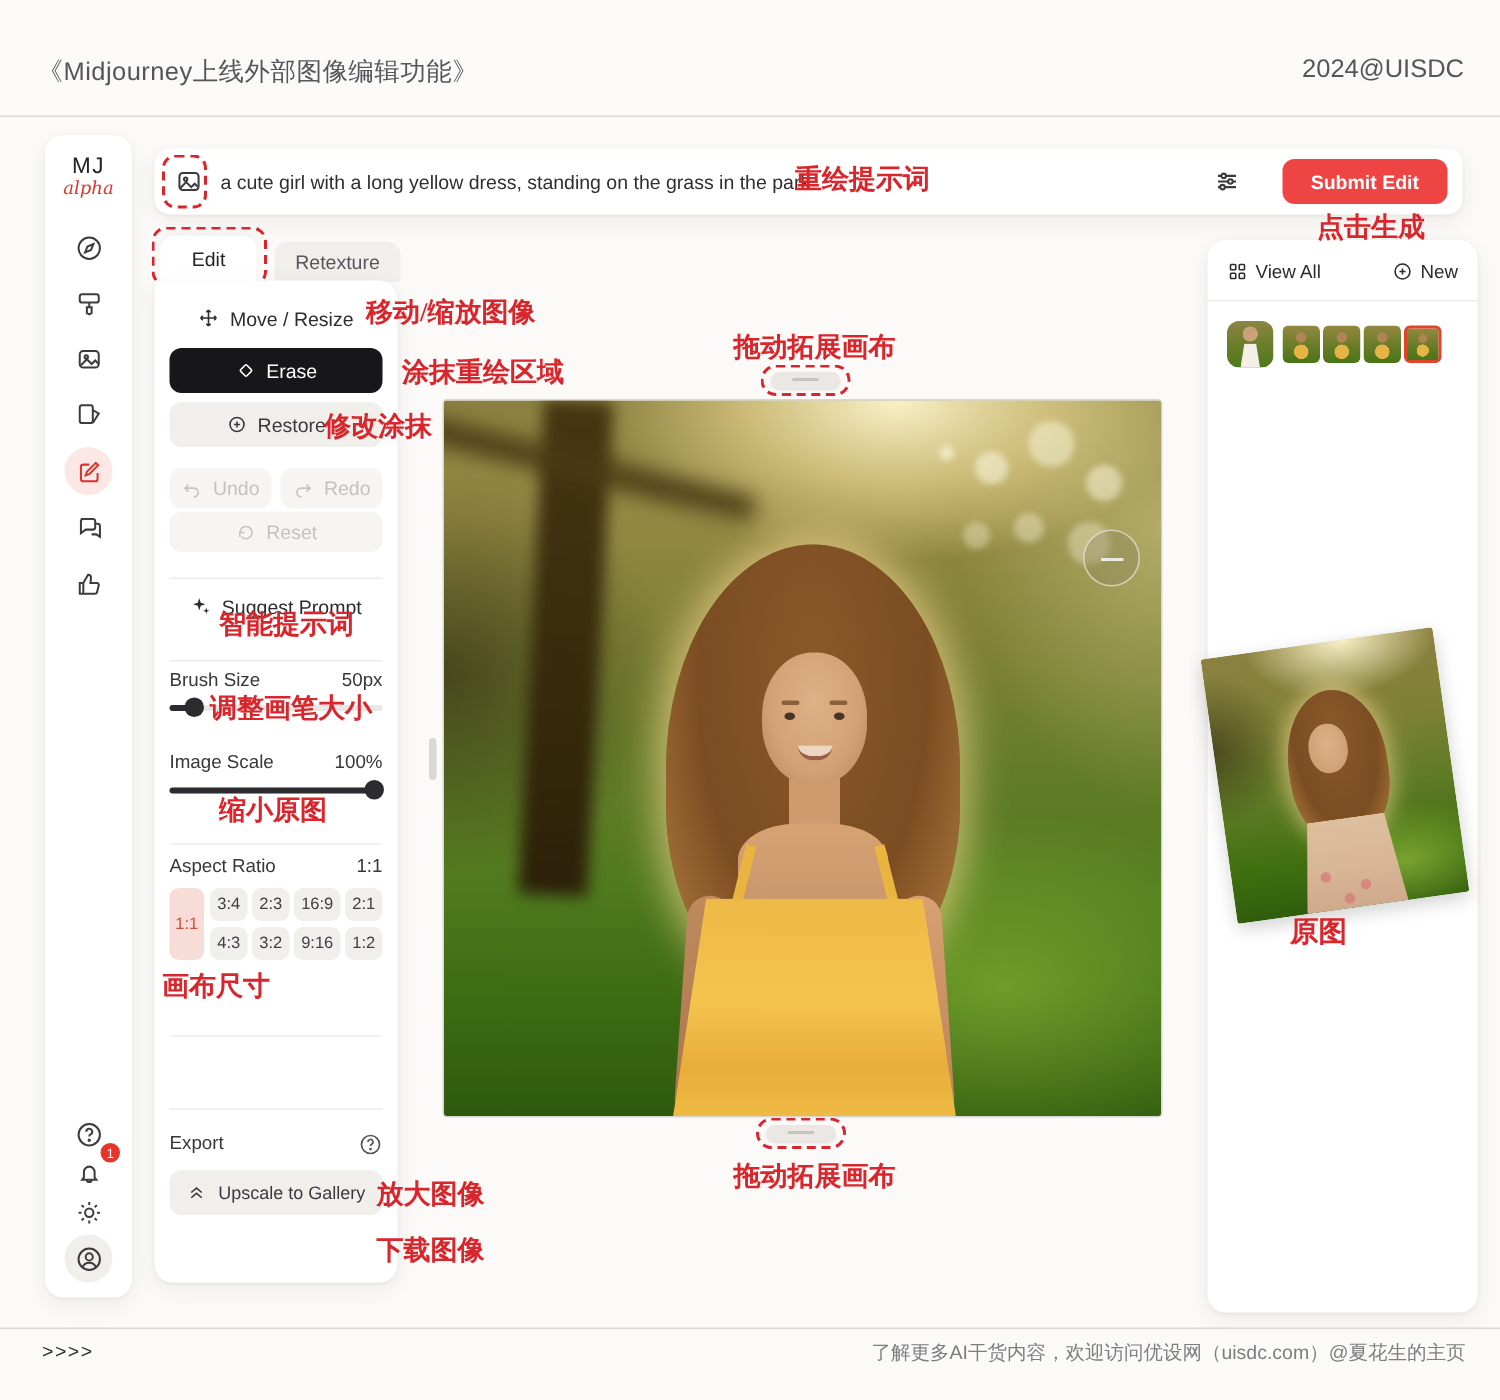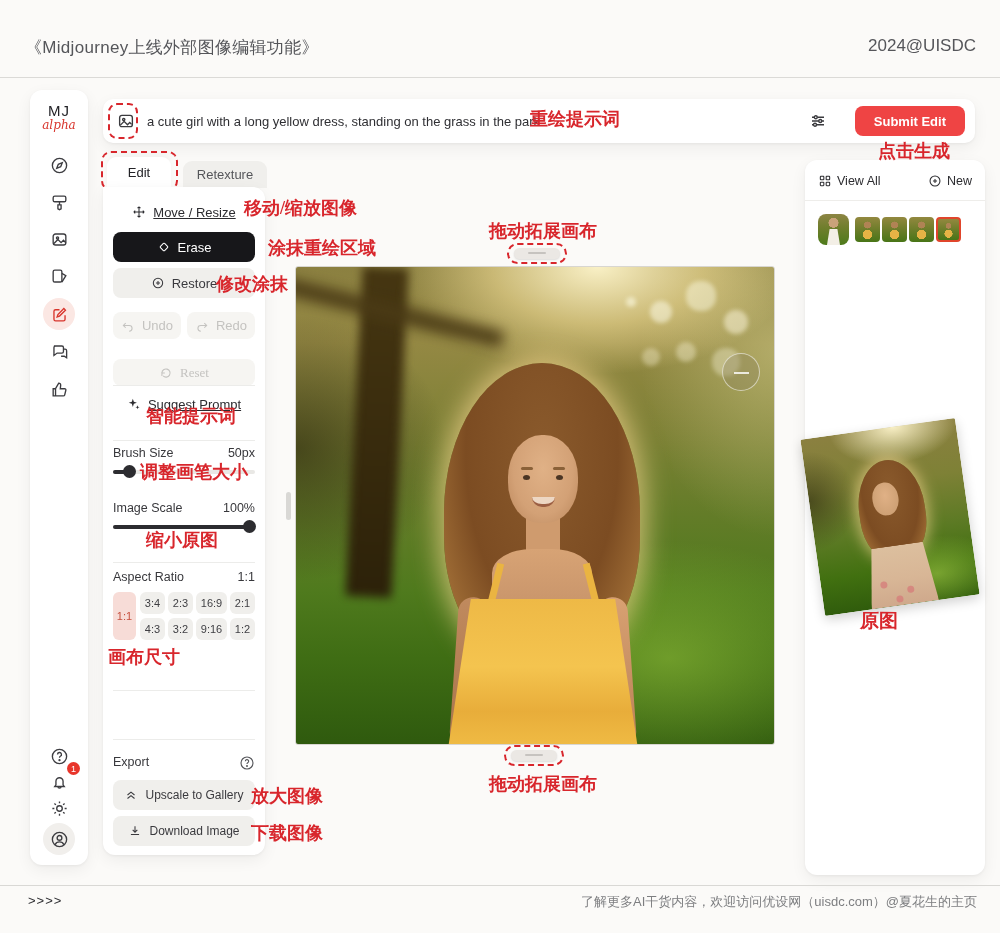--- a/index.html
+++ b/index.html
@@ -32,21 +32,21 @@
   .pb-imgicon { margin-left:14px; color:#3a3a3e; display:flex; }
   .pb-text { margin-left:12px; font-size:13px; color:#2f2f33; white-space:nowrap; }
   .pb-sliders { position:absolute; right:148px; top:13px; color:#3a3a3e; display:flex; }
   .submit-btn { position:absolute; right:10px; top:7px; height:30px; padding:0 19px; background:#ef4444; color:#fff; font-size:13px; font-weight:bold; border:none; border-radius:8px; display:flex; align-items:center; }
   
   .tab-edit { left:107px; top:157px; width:64px; height:31px; background:#fff; border-radius:9px 9px 0 0; font-size:13px; color:#232327; display:flex; align-items:center; justify-content:center; box-shadow:0 -2px 5px rgba(0,0,0,.03); }
   .tab-retex { left:183px; top:161px; width:84px; height:27px; background:#f0efec; border-radius:9px 9px 0 0; font-size:13px; color:#55565a; display:flex; align-items:center; justify-content:center; }
   .panel { left:103px; top:187px; width:162px; height:668px; border-radius:0 12px 12px 12px; }
   .p-btn { position:absolute; left:10px; width:142px; border-radius:8px; display:flex; align-items:center; justify-content:center; gap:7px; font-size:13px; }
   .p-btn svg { flex:none; }
-  .ghost { background:transparent; color:#2c2c30;text-decoration:underline; }
+  .ghost { background:transparent; color:#2c2c30; }
   .dark  { background:#17171a; color:#fff; }
   .lite  { background:#f0efec; color:#3a3a3e; }
   .dis   { background:#f6f5f2; color:#c4c3c0; }
   .p-div { position:absolute; left:10px; width:142px; height:1px; background:#ececea; }
   .p-row { position:absolute; left:10px; width:142px; display:flex; justify-content:space-between; font-size:12.5px; color:#38383c; }
   .track { position:absolute; left:10px; width:142px; height:4px; border-radius:2px; background:#e9e8e5; }
   .track .fill { height:4px; border-radius:2px; background:#2c2c30; }
   .thumb { position:absolute; width:13px; height:13px; border-radius:50%; background:#2c2c30; top:-5px; }
   .ratio-cell { display:flex; align-items:center; justify-content:center; background:#f0efec; color:#3f3f43; font-size:11px; border-radius:6px; height:22px; }
   .ratio-sel { background:#f7dcd7; color:#c6503f; }
@@ -253,21 +253,21 @@
         <path d="M8 7l-4 4 4 4M4 11h10a5 5 0 0 1 0 10"></path>
       </svg>
     <span>Undo</span>
   </div>
   <div class="p-btn dis ic14" style="top:125px; height:27px; width:68px; left:84px;">
     <svg viewBox="0 0 24 24" fill="none" stroke="currentColor" stroke-width="1.8">
         <path d="M16 7l4 4-4 4M20 11H10a5 5 0 0 0 0 10"></path>
       </svg>
     <span>Redo</span>
   </div>
-  <div class="p-btn dis ic14" style="top:172px; height:27px;font-family:Liberation Serif, serif;">
+  <div class="p-btn dis ic14" style="top:154px; height:27px;">
     <svg viewBox="0 0 24 24" fill="none" stroke="currentColor" stroke-width="1.8">
         <path d="M5 12a7 7 0 1 1 2 5"></path>
         <path d="M5 17v-5h5"></path>
       </svg>
     <span>Reset</span>
   </div>
 
   <div class="p-div" style="top:198px"></div>
 
   <div class="p-btn ghost ic14" style="top:206px; height:22px;">
@@ -332,26 +332,20 @@
           <path d="M9.5 9.5a2.5 2.5 0 1 1 3.6 2.2c-.8.4-1.1.9-1.1 1.8"></path>
           <circle cx="12" cy="16.6" r=".6" fill="currentColor"></circle>
         </svg>
     </span>
   </div>
   <div class="p-btn lite ic14" style="top:593px; height:30px; font-size:12px;">
     <svg viewBox="0 0 24 24" fill="none" stroke="currentColor" stroke-width="1.8">
         <path d="M6 12l6-5 6 5M6 18l6-5 6 5"></path>
       </svg>
     <span>Upscale to Gallery</span>
-  </div>
-  <div class="p-btn lite ic14" style="top:629px; height:30px; font-size:12px;">
-    <svg viewBox="0 0 24 24" fill="none" stroke="currentColor" stroke-width="1.8">
-        <path d="M12 4v10M8 10l4 4 4-4M5 18h14"></path>
-      </svg>
-    <span>Download Image</span>
   </div>
 </div>
 <div class="abs scrollthumb"></div>
 
 <div class="abs canvas">
   <div class="trunk"></div>
   <div class="branch"></div>
   <div class="bokeh"></div>
   <div class="g-hair"></div>
   <div class="g-neck"></div>

